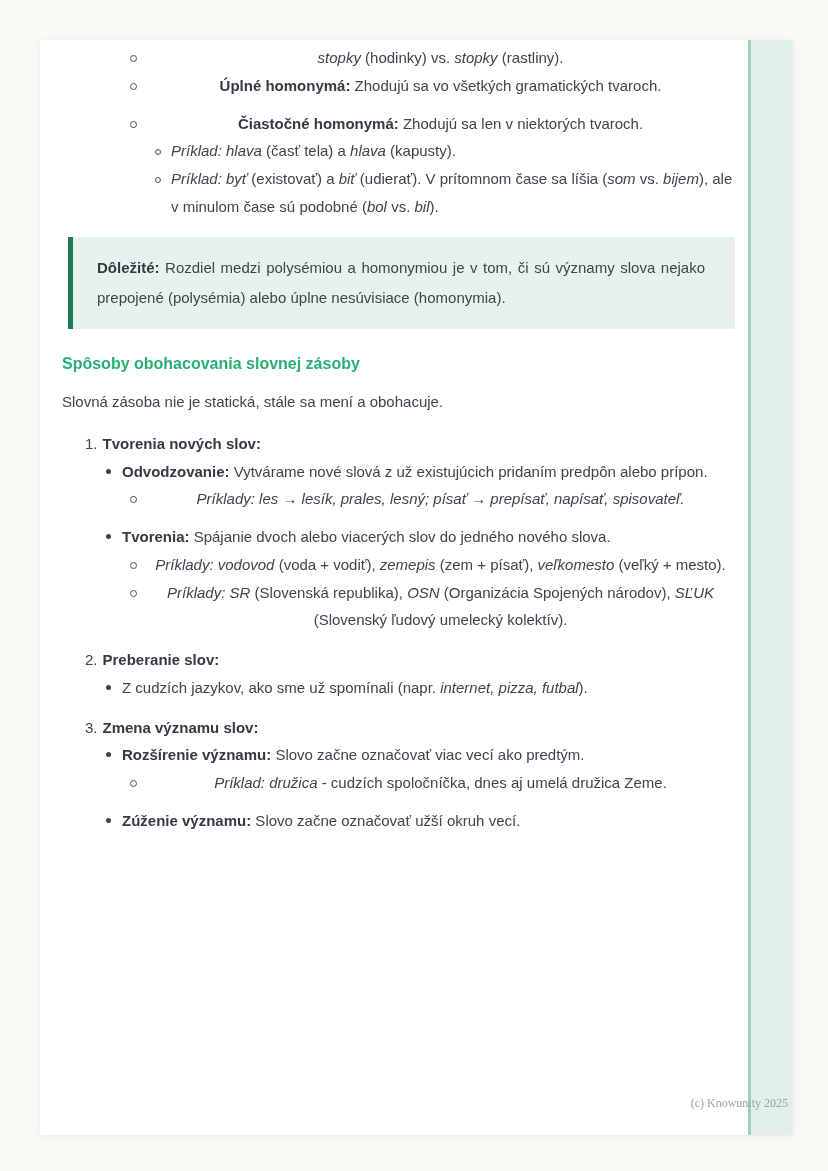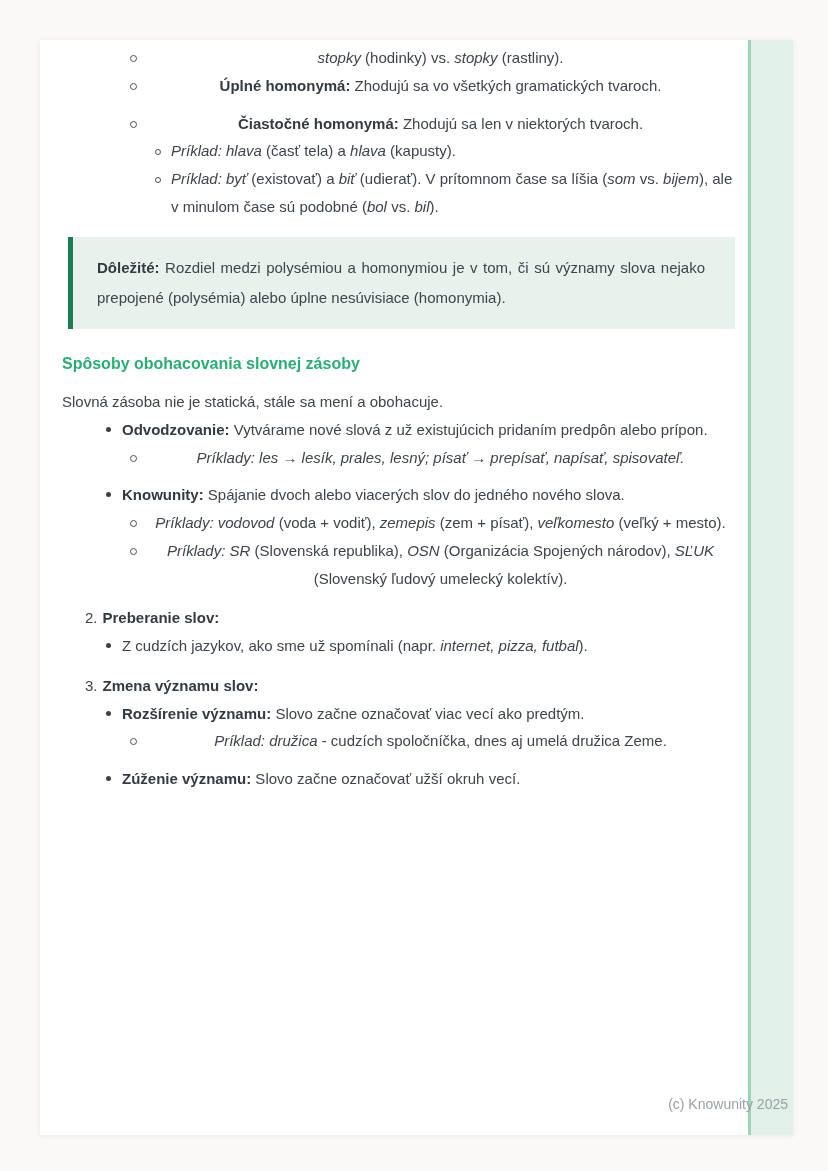--- a/index.html
+++ b/index.html
@@ -62,22 +62,22 @@
     margin:0;line-height:2.0;text-align:justify;
   }
   .heading{
     color:var(--accent-green);
     font-size:16px;font-weight:700;
     margin:24px 0 0 0;line-height:1.35;
   }
   .intro{margin:14px 0 0 0;}
   .footer{
     position:absolute;right:5px;top:1056px;
-    font-size:14px;color:var(--footer-color);
-    z-index:2;white-space:nowrap;
+    font-size:12px;color:var(--footer-color);
+    z-index:2;white-space:nowrap;font-family:Liberation Serif, serif;
   }
 </style>
 </head>
 <body>
 
 <div class="page">
   <div class="stripe"></div>
 
   <div class="content">
 
@@ -89,23 +89,26 @@
     <div class="row lv3 mt0"><span class="s-i">Príklad: byť</span><span class="s-n"> (existovať) a </span><span class="s-i">biť</span><span class="s-n"> (udierať). V prítomnom čase sa líšia (</span><span class="s-i">som</span><span class="s-n"> vs. </span><span class="s-i">bijem</span><span class="s-n">), ale v minulom čase sú podobné (</span><span class="s-i">bol</span><span class="s-n"> vs. </span><span class="s-i">bil</span><span class="s-n">).</span></div>
 
     <div class="callout">
       <p class="callout-text"><span class="s-b">Dôležité:</span><span class="s-n"> Rozdiel medzi polysémiou a homonymiou je v tom, či sú významy slova nejako prepojené (polysémia) alebo úplne nesúvisiace (homonymia).</span></p>
     </div>
 
     <h2 class="heading">Spôsoby obohacovania slovnej zásoby</h2>
 
     <p class="intro">Slovná zásoba nie je statická, stále sa mení a obohacuje.</p>
 
+    <div class="row num mt14">
+      <span class="num-label">1.</span><span><span class="s-b">Tvorenia nových slov:</span></span>
+    </div>
     <div class="row lv1 mt0"><span class="s-b">Odvodzovanie:</span><span class="s-n"> Vytvárame nové slová z už existujúcich pridaním predpôn alebo prípon.</span></div>
     <div class="row lv2 mt0"><span class="s-i">Príklady: les → lesík, prales, lesný; písať → prepísať, napísať, spisovateľ.</span></div>
-    <div class="row lv1 mt10"><span class="s-b">Knowunity:</span><span class="s-n"> Spájanie dvoch alebo viacerých slov do jedného nového slova.</span></div>
+    <div class="row lv1 mt10"><span class="s-b">Tvorenia:</span><span class="s-n"> Spájanie dvoch alebo viacerých slov do jedného nového slova.</span></div>
     <div class="row lv2 mt0"><span class="s-i">Príklady: vodovod</span><span class="s-n"> (voda + vodiť), </span><span class="s-i">zemepis</span><span class="s-n"> (zem + písať), </span><span class="s-i">veľkomesto</span><span class="s-n"> (veľký + mesto).</span></div>
     <div class="row lv2 mt0"><span class="s-i">Príklady: SR</span><span class="s-n"> (Slovenská republika), </span><span class="s-i">OSN</span><span class="s-n"> (Organizácia Spojených národov), </span><span class="s-i">SĽUK</span><span class="s-n"> (Slovenský ľudový umelecký kolektív).</span></div>
 
     <div class="row num mt12">
       <span class="num-label">2.</span><span><span class="s-b">Preberanie slov:</span></span>
     </div>
     <div class="row lv1 mt0"><span class="s-n">Z cudzích jazykov, ako sme už spomínali (napr. </span><span class="s-i">internet, pizza, futbal</span><span class="s-n">).</span></div>
 
     <div class="row num mt12">
       <span class="num-label">3.</span><span><span class="s-b">Zmena významu slov:</span></span>

